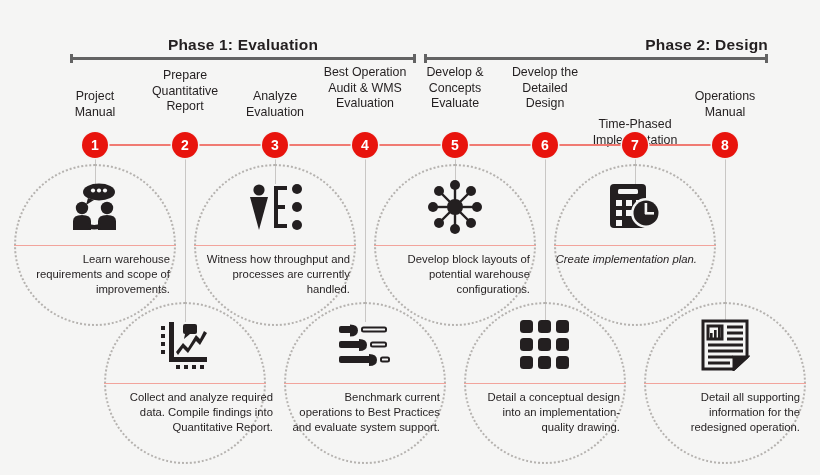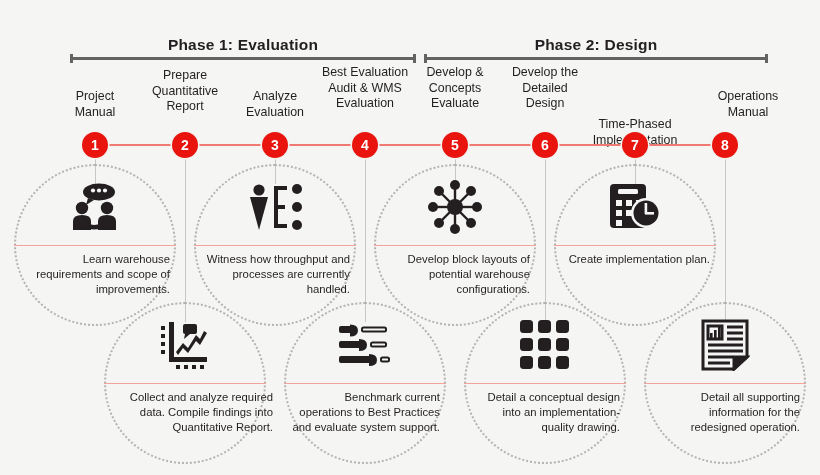--- a/index.html
+++ b/index.html
@@ -124,56 +124,56 @@
   }
 </style>
 </head>
 <body>
 
 <div id="canvas">
 
   <div class="phase-title" style="left:70px; top:36px; width:346px;">Phase 1: Evaluation</div>
   <div class="phase-bar" style="left:70px; width:346px;"></div>
 
-  <div class="phase-title" style="left:424px; top:36px; width:344px;">Phase 2: Design</div>
+  <div class="phase-title" style="left:424px; top:36px; width:344px;text-align:right;">Phase 2: Design</div>
   <div class="phase-bar" style="left:424px; width:344px;"></div>
 
   <div class="step-label" style="left:35px; top:89px;">
     <span>Project</span>
     <span>Manual</span>
   </div>
   <div class="step-label" style="left:125px; top:68px;text-align:center;">
     <span>Prepare</span>
     <span>Quantitative</span>
     <span>Report</span>
   </div>
   <div class="step-label" style="left:215px; top:89px;">
     <span>Analyze</span>
     <span>Evaluation</span>
   </div>
   <div class="step-label" style="left:305px; top:65px;">
-    <span>Best Evaluation</span>
+    <span>Best Operation</span>
     <span>Audit &amp; WMS</span>
     <span>Evaluation</span>
   </div>
   <div class="step-label" style="left:395px; top:65px;">
     <span>Develop &amp;</span>
     <span>Concepts</span>
     <span>Evaluate</span>
   </div>
   <div class="step-label" style="left:485px; top:65px;">
     <span>Develop the</span>
     <span>Detailed</span>
     <span>Design</span>
   </div>
   <div class="step-label" style="left:575px; top:89px;margin-top:28px;">
     <span>Time-Phased</span>
     <span>Implementation</span>
   </div>
-  <div class="step-label" style="left:688px; top:89px;">
+  <div class="step-label" style="left:665px; top:89px;">
     <span>Operations</span>
     <span>Manual</span>
   </div>
 
   <div class="timeline"></div>
 
   <div class="connector" style="left:95px;  top:158px; height:26px;"></div>
   <div class="connector" style="left:185px; top:158px; height:164px;"></div>
   <div class="connector" style="left:275px; top:158px; height:26px;"></div>
   <div class="connector" style="left:365px; top:158px; height:164px;"></div>
@@ -262,21 +262,21 @@
       <rect x="8" y="28" width="6" height="6" fill="#f5f5f4"></rect>
       <rect x="18" y="28" width="6" height="6" fill="#f5f5f4"></rect>
       <rect x="8" y="38" width="6" height="6" fill="#f5f5f4"></rect>
       <circle cx="38" cy="31" r="15" fill="#f5f5f4"></circle>
       <circle cx="38" cy="31" r="12.5"></circle>
       <rect x="36.6" y="21" width="2.6" height="11" fill="#f5f5f4"></rect>
       <rect x="37" y="30" width="9" height="2.6" fill="#f5f5f4"></rect>
     </svg>
   </div>
   <div class="bubble-divider" style="left:554px; top:245px; width:162px;"></div>
-  <div class="bubble-text" style="left:560px; top:252px;">Create implementation plan.</div>
+  <div class="bubble-text" style="left:547px; top:252px;font-style:italic;">Create implementation plan.</div>
 
   <div class="bubble" style="left:104px; top:302px;"></div>
   <div class="bubble-icon" style="left:104px; top:302px;">
     <svg width="52" height="50" viewBox="0 0 52 50" fill="#231f20">
       <rect x="10" y="2" width="5" height="40"></rect>
       <rect x="10" y="37" width="38" height="5"></rect>
       <rect x="2" y="6" width="4" height="4"></rect>
       <rect x="2" y="14" width="4" height="4"></rect>
       <rect x="2" y="22" width="4" height="4"></rect>
       <rect x="2" y="30" width="4" height="4"></rect>

